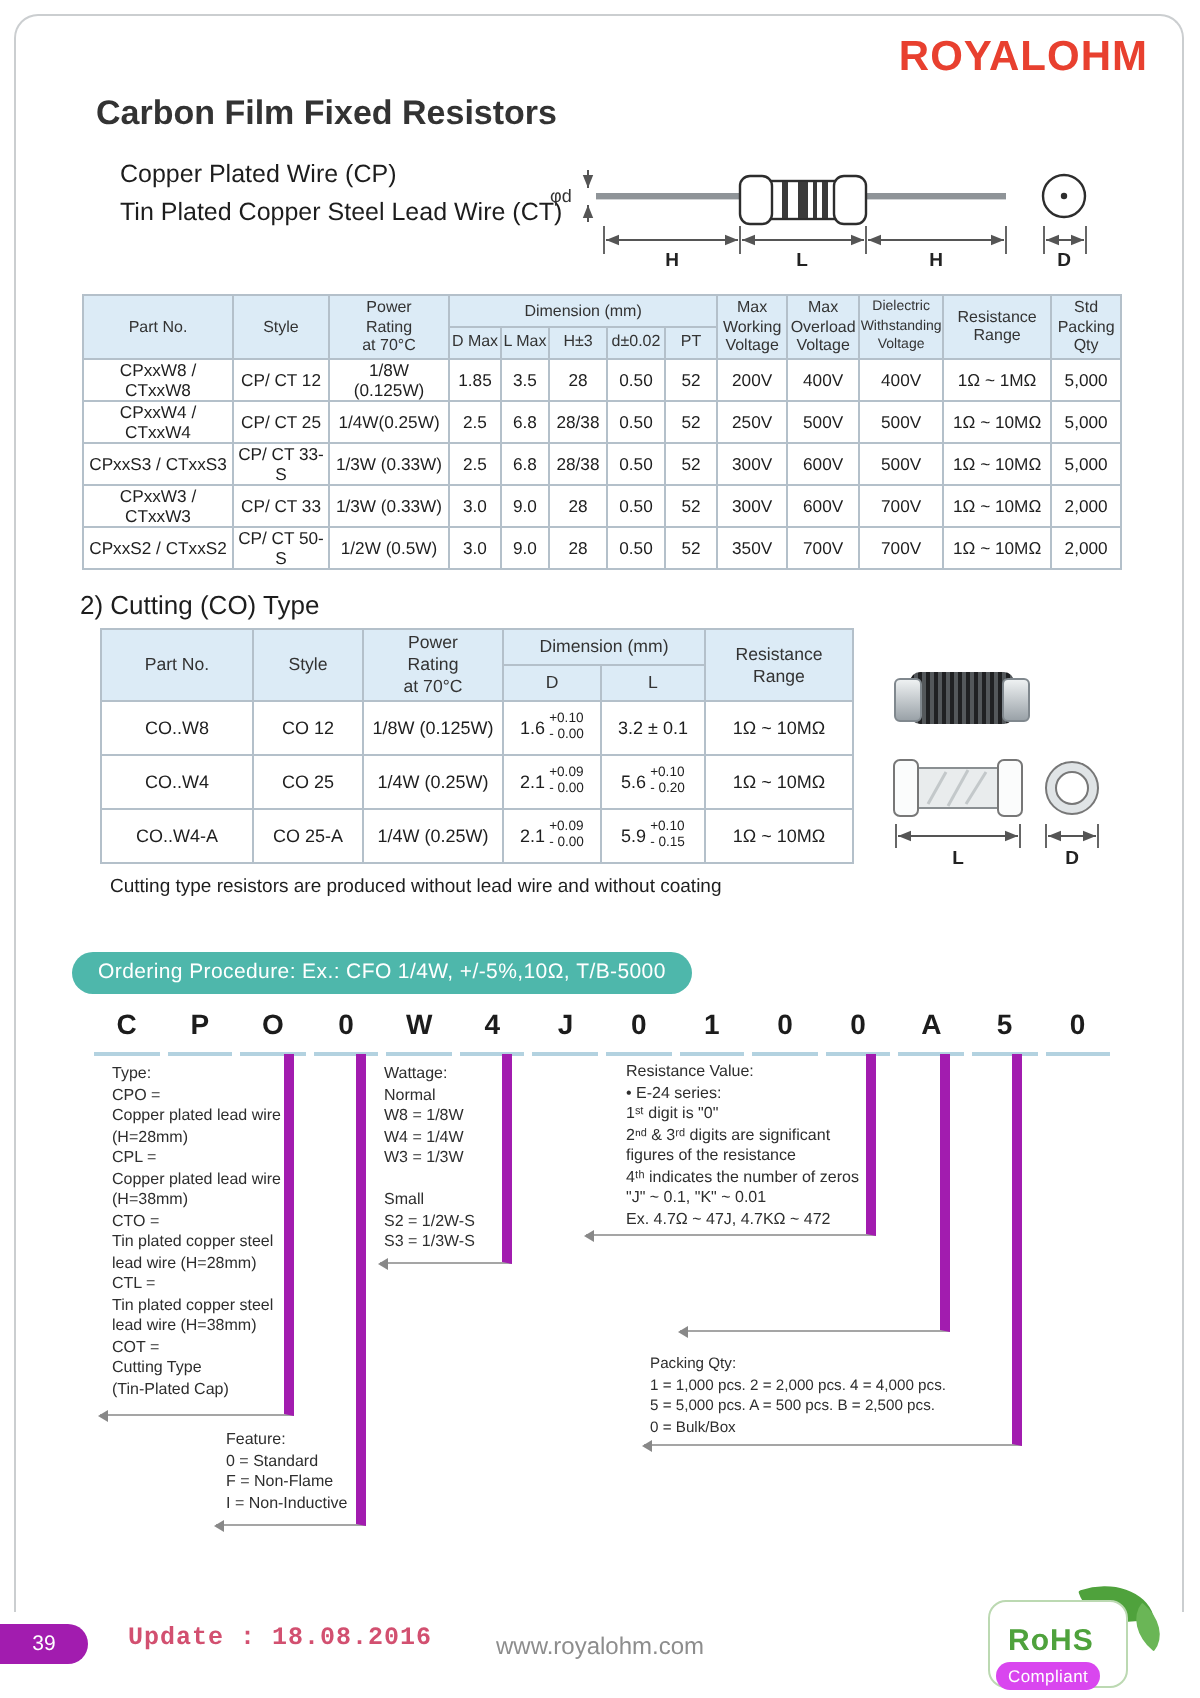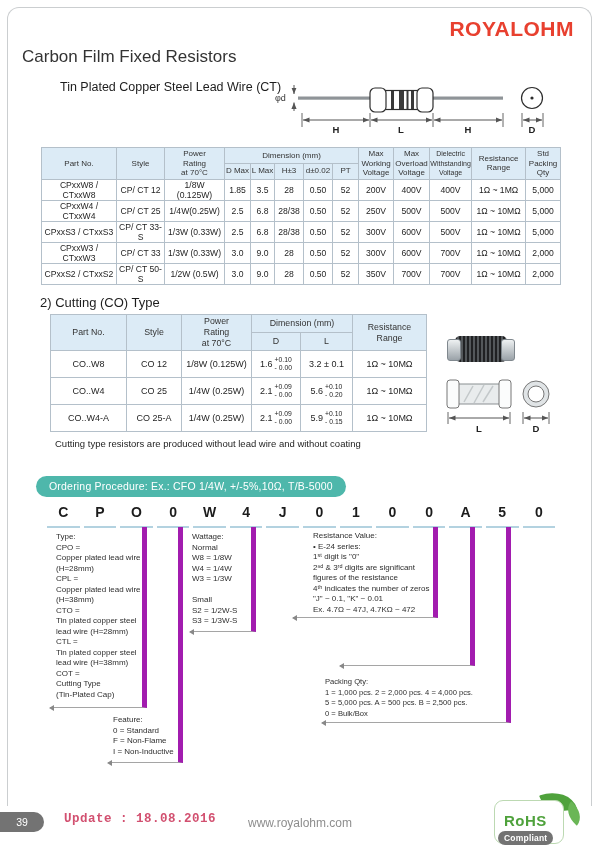--- a/index.html
+++ b/index.html
@@ -4,21 +4,21 @@
 <style>
   html,body{margin:0;padding:0;}
   body{
     width:600px;height:849px;position:relative;background:#ffffff;
     font-family:"Liberation Sans", sans-serif;color:#222;overflow:hidden;
   }
   .frame{position:absolute;left:7px;top:7px;width:583px;height:798px;
     border:1.5px solid #cbced0;border-bottom:none;border-radius:12px 12px 0 0;}
   .logo{position:absolute;top:17px;right:26px;font-size:21px;font-weight:bold;
     color:#e8402f;letter-spacing:.5px;}
-  .title{position:absolute;left:22px;top:47px;font-size:17px;font-weight:normal;color:#333;}
+  .title{position:absolute;left:48px;top:47px;font-size:17px;font-weight:bold;color:#333;}
   .sec1{position:absolute;left:45px;top:78px;font-size:12.5px;color:#1d1d1d;line-height:19px;}
   .sec1 .indent{padding-left:15px;}
   .sec2-head{position:absolute;left:40px;top:295px;font-size:13px;color:#1d1d1d;}
 
   
   table{border-collapse:collapse;table-layout:fixed;}
   th,td{border:1px solid #b4c0ca;text-align:center;vertical-align:middle;overflow:hidden;}
   th{background:#dcebf6;font-weight:normal;color:#333;font-size:8px;line-height:9.5px;padding:1px 0;}
   td{font-size:8.6px;color:#1e1e1e;background:#fff;height:18px;padding:0 1px;}
   .pre{white-space:pre-line;}
@@ -53,45 +53,46 @@
   .code-row{position:absolute;left:0;top:0;width:512px;display:flex;}
   .code-cell{flex:1;text-align:center;font-size:14px;font-weight:600;color:#1c1c1c;
     padding:1px 0 6px;border-bottom:2px solid #b3d2e0;margin:0 2px;}
   .anno{position:absolute;border-right:5px solid #a21caf;border-bottom:1px solid #a5a5a5;}
   .anno-text{position:absolute;white-space:pre-line;font-size:8px;line-height:10.5px;color:#2e2e2e;}
   .anno-arrow{position:absolute;left:-1px;bottom:-3.5px;width:0;height:0;
     border-top:3px solid transparent;border-bottom:3px solid transparent;border-right:5px solid #888;}
   .qty-text{font-size:7.6px;}
 
   
-  .badge39{position:absolute;left:0;top:812px;width:44px;height:20px;background:#737373;color:#fff;
+  .badge39{position:absolute;left:0;top:812px;width:44px;height:20px;background:#a21caf;color:#fff;
     border-radius:0 10px 10px 0;text-align:center;line-height:20px;font-size:10.5px;}
   .update{position:absolute;left:64px;top:812px;font-family:"Liberation Mono", monospace;
     font-weight:bold;font-size:12.5px;color:#d25070;letter-spacing:.5px;}
   .site{position:absolute;left:0;right:0;top:816px;text-align:center;font-size:12px;color:#8d8d8d;}
   .rohs{position:absolute;right:18px;top:792px;width:88px;height:54px;}
   .leaf1{position:absolute;right:8px;top:-2px;width:32px;height:24px;background:#4fa23c;
     border-radius:4% 100% 4% 100%;transform:rotate(-18deg);}
   .leaf2{position:absolute;right:-2px;top:14px;width:20px;height:15px;background:#6ab656;
     border-radius:4% 100% 4% 100%;transform:rotate(40deg);}
   .rohs-box{position:absolute;left:0;top:8px;width:68px;height:42px;background:#fff;
     border:1.5px solid #bcd9b2;border-radius:9px;}
   .rohs-word{position:absolute;left:9px;top:11px;font-size:15px;font-weight:bold;color:#4fa23c;letter-spacing:.5px;}
-  .rohs-pill{position:absolute;left:3px;top:30px;background:#737373;color:#fff;font-size:8.5px;
-    font-weight:bold;padding:2px 6px;border-radius:8px;letter-spacing:.2px;}
+  .rohs-pill{position:absolute;left:3px;top:30px;background:#d946ef;color:#fff;font-size:8.5px;
+    font-weight:normal;padding:2px 6px;border-radius:8px;letter-spacing:.2px;}
 </style>
 </head>
 <body>
 
 <div class="frame"></div>
 
 <div class="logo">ROYALOHM</div>
 <div class="title">Carbon Film Fixed Resistors</div>
 
 <div class="sec1">
+  <div class="indent">Copper Plated Wire (CP)</div>
   <div class="indent">Tin Plated Copper Steel Lead Wire (CT)</div>
 </div>
 
 <svg class="diag1" width="324" height="58" viewBox="0 0 324 58">
   <defs>
     <marker id="ae" markerWidth="7" markerHeight="6" refX="6.5" refY="3" orient="auto">
         <path d="M0,0.4 L6.5,3 L0,5.6 Z" fill="#555"></path>
       </marker>
     <marker id="as" markerWidth="7" markerHeight="6" refX="0.5" refY="3" orient="auto">
         <path d="M7,0.4 L0.5,3 L7,5.6 Z" fill="#555"></path>

